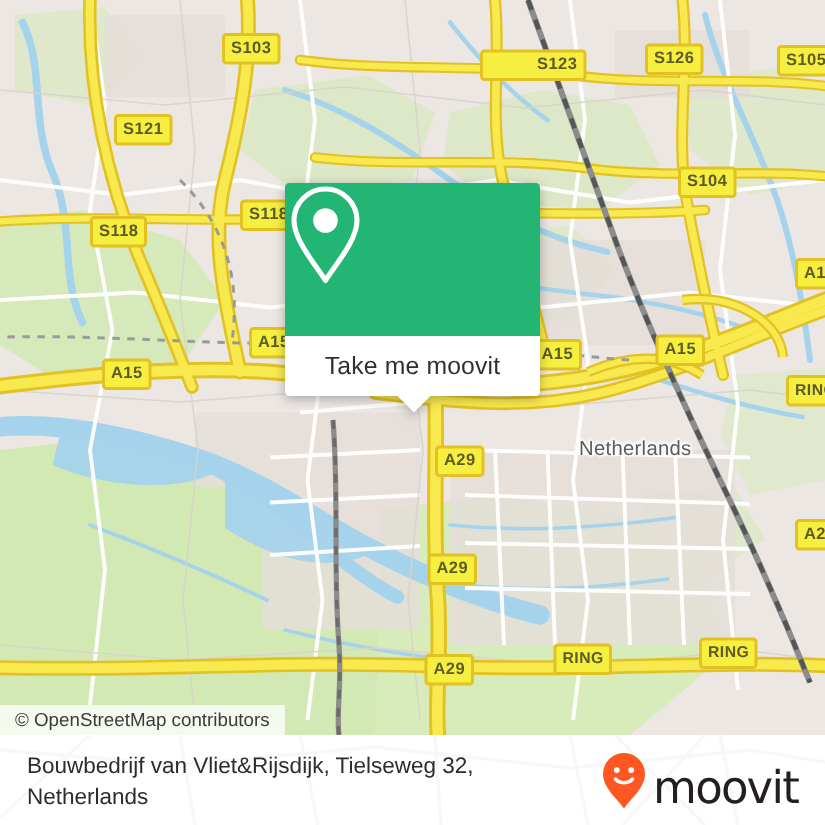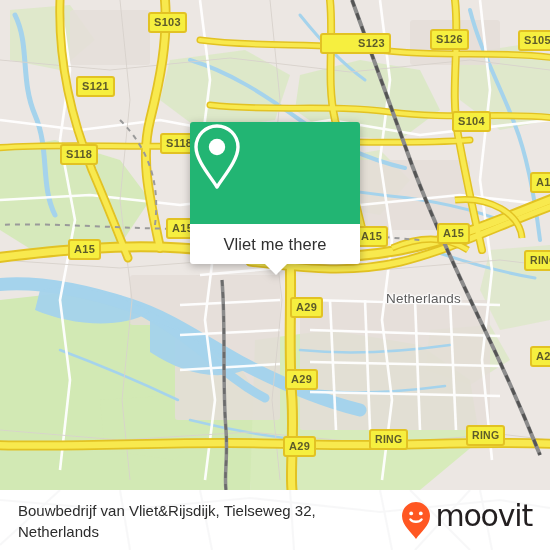--- a/index.html
+++ b/index.html
@@ -86,21 +86,21 @@
   }
   .footer-watermark{position:absolute;left:0;top:-490px;opacity:.07;}
   .footer-inner{
     position:relative;width:100%;height:100%;
     display:flex;align-items:center;justify-content:space-between;
     padding:2px 18px 0 18px;box-sizing:border-box;
   }
   .footer-title{
     color:#2c2c2c;font-size:15px;line-height:21px;max-width:370px;
   }
-  .logo{display:flex;align-items:flex-start;gap:4px;}
+  .logo{display:flex;align-items:flex-end;gap:4px;}
   .logo-word{
     color:#231f20;font-size:30px;line-height:30px;letter-spacing:-1.2px;
     font-family:"DejaVu Sans","Liberation Sans",sans-serif;
   }
 </style>
 </head>
 <body>
 
 <div class="app">
 
@@ -233,21 +233,21 @@
       <g fill="none" stroke="#6b6b6b" stroke-width="2.4" stroke-dasharray="6 6">
         <path d="M222,280 C226,330 222,380 226,430 C228,458 224,475 226,490"></path>
       </g>
       <g fill="none" stroke="#9a9a9a" stroke-width="2" stroke-dasharray="5 5">
         <path d="M-5,225 C70,222 150,232 230,228 C300,224 360,236 420,240"></path>
         <path d="M120,120 C150,150 160,185 155,225"></path>
       </g>
     </svg>
 
     <div>
-        <div class="shield" style="left: 148px; top: 12px; text-align: center;">S103</div>
+        <div class="shield" style="left: 148px; top: 22px; text-align: center;">S103</div>
         <div class="shield" style="left: 320px; top: 33px; padding-left: 36px;">S123</div>
         <div class="shield" style="left: 430px; top: 29px;">S126</div>
         <div class="shield" style="left: 518px; top: 30px;">S105</div>
         <div class="shield" style="left: 76px; top: 76px;">S121</div>
         <div class="shield" style="left: 452px; top: 111px;">S104</div>
         <div class="shield" style="left: 60px; top: 144px;">S118</div>
         <div class="shield" style="left: 160px; top: 133px;">S118</div>
         <div class="shield" style="left: 530px; top: 172px;">A15</div>
         <div class="shield" style="left: 166px; top: 218px;">A15</div>
         <div class="shield" style="left: 68px; top: 239px;">A15</div>
@@ -267,25 +267,26 @@
       </div>
 
     <div class="popup">
       <div class="popup-top">
         <svg width="54" height="70" viewBox="0 0 54 70">
           <path d="M27,4 C15.4,4 6,13.4 6,25 C6,38 20,54 27,65 C34,54 48,38 48,25 C48,13.4 38.6,4 27,4 Z" fill="none" stroke="#ffffff" stroke-width="3.4" stroke-linejoin="round"></path>
           <circle cx="27" cy="25" r="8.2" fill="#ffffff"></circle>
         </svg>
       </div>
       <div class="popup-bottom">
-        <span>Vliet me there</span>
+        <span>Take me moovit</span>
       </div>
       <div class="popup-tail"></div>
     </div>
 
+    <div class="attrib">© OpenStreetMap contributors</div>
   </div>
 
   <div class="footer">
     <svg class="footer-watermark" width="550" height="550" viewBox="0 0 550 550">
       <g stroke="#9aa0a6" stroke-width="2.2" fill="none">
         <path d="M0,500 L120,510 L250,498 L380,512 L500,500 L550,508"></path>
         <path d="M290,490 L294,550"></path>
         <path d="M380,490 L392,550"></path>
         <path d="M480,490 L492,550"></path>
         <path d="M120,490 L130,550"></path>

